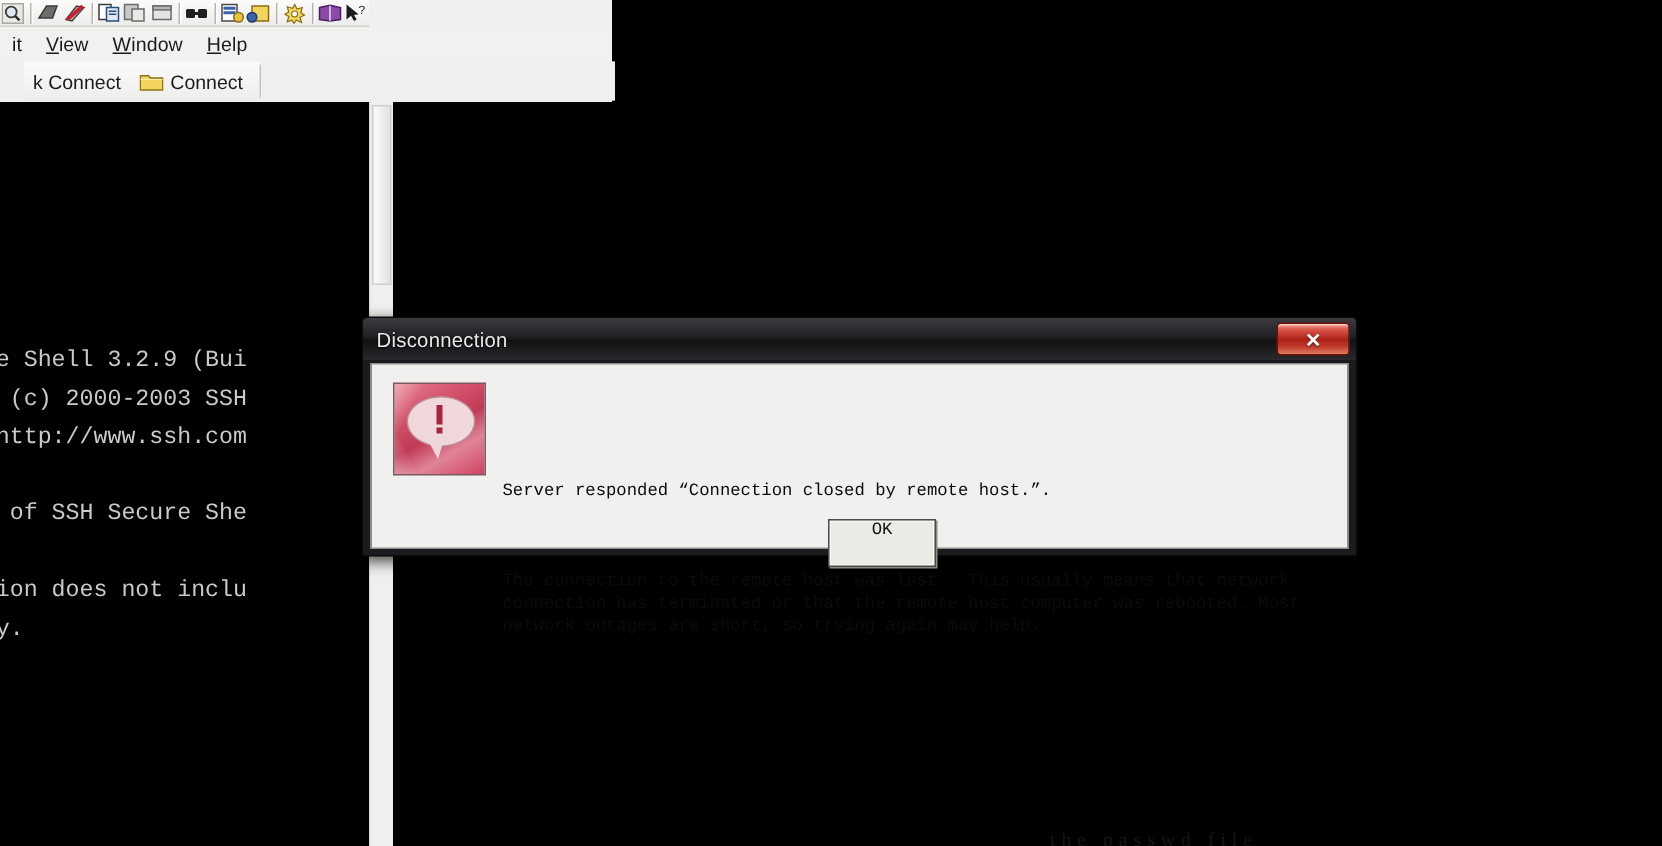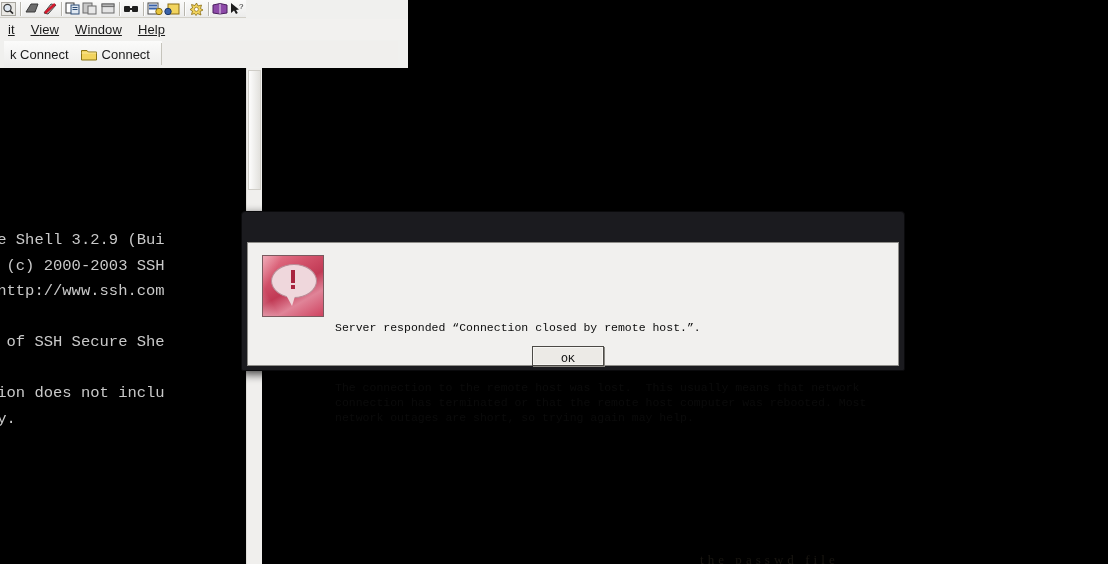--- a/index.html
+++ b/index.html
@@ -57,33 +57,32 @@
     position: absolute;
     left: 0; top: 19px;
     width: 408px;
     height: 21px;
     background: #f2f1ef;
     display: flex;
     align-items: center;
     font-size: 13px;
     color: #1b1b1b;
     overflow: hidden;
-    text-decoration: underline;
   }
   #menubar .menu-item {
     padding: 1px 8px;
     white-space: nowrap;
     letter-spacing: .1px;
   }
   #menubar .menu-item u { text-decoration: underline; }
 
   
   #connectbar {
     position: absolute;
-    left: 4px; top: 41px;
+    left: 16px; top: 41px;
     width: 394px;
     height: 26px;
     background: linear-gradient(#fbfbfa, #ededec);
     display: flex;
     align-items: center;
     font-size: 13px;
     color: #1b1b1b;
     overflow: hidden;
   }
   #connectbar .cb-btn {
@@ -290,30 +289,30 @@
     font-family: "Liberation Mono", "DejaVu Sans Mono", monospace;
     font-size: 11.5px;
     line-height: 15px;
     color: #0b0b0b;
     white-space: pre-wrap;
   }
   #msg-line1 { margin-bottom: 15px; margin-top: 37px; }
 
   #ok-button {
     position: absolute;
-    left: 284px;
+    left: 304px;
     top: 103px;
     width: 72px;
-    height: 20px;
+    height: 32px;
     box-sizing: border-box;
     background: #eceae6;
     border: 1px solid #4c4a46;
     box-shadow: 1px 1px 0 #8b8984, inset 0 0 0 1px #f7f6f3;
     display: flex;
-    align-items: flex-end;
+    align-items: flex-start;
     justify-content: center;
     font-family: "Liberation Mono", "DejaVu Sans Mono", monospace;
     font-size: 11.5px;
     color: #141414;
   }
 </style>
 </head>
 <body>
 
 <div id="desktop"></div>
@@ -443,20 +442,26 @@
 ality.</div>
 </div>
 <div id="term-scroll">
   <div class="sb-thumb"></div>
 </div>
 
 <div id="bottom-ghost">t h e   p a s s w d   f i l e</div>
 
 <div id="dialog">
 
+  <div id="dialog-titlebar">
+    <div id="dialog-title">Disconnection</div>
+    <div id="close-button">
+      <span class="x-glyph">✕</span>
+    </div>
+  </div>
 
   <div id="dialog-body">
 
     <div id="warn-icon">
       <div class="bubble"></div>
       <div class="bubble-tail"></div>
       <div class="bang-stem"></div>
       <div class="bang-dot"></div>
     </div>
 

